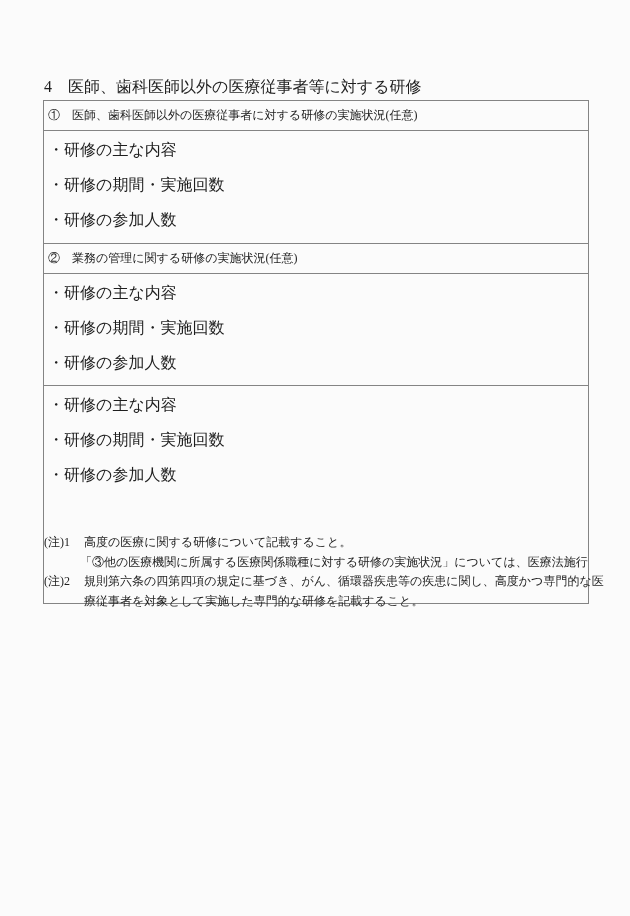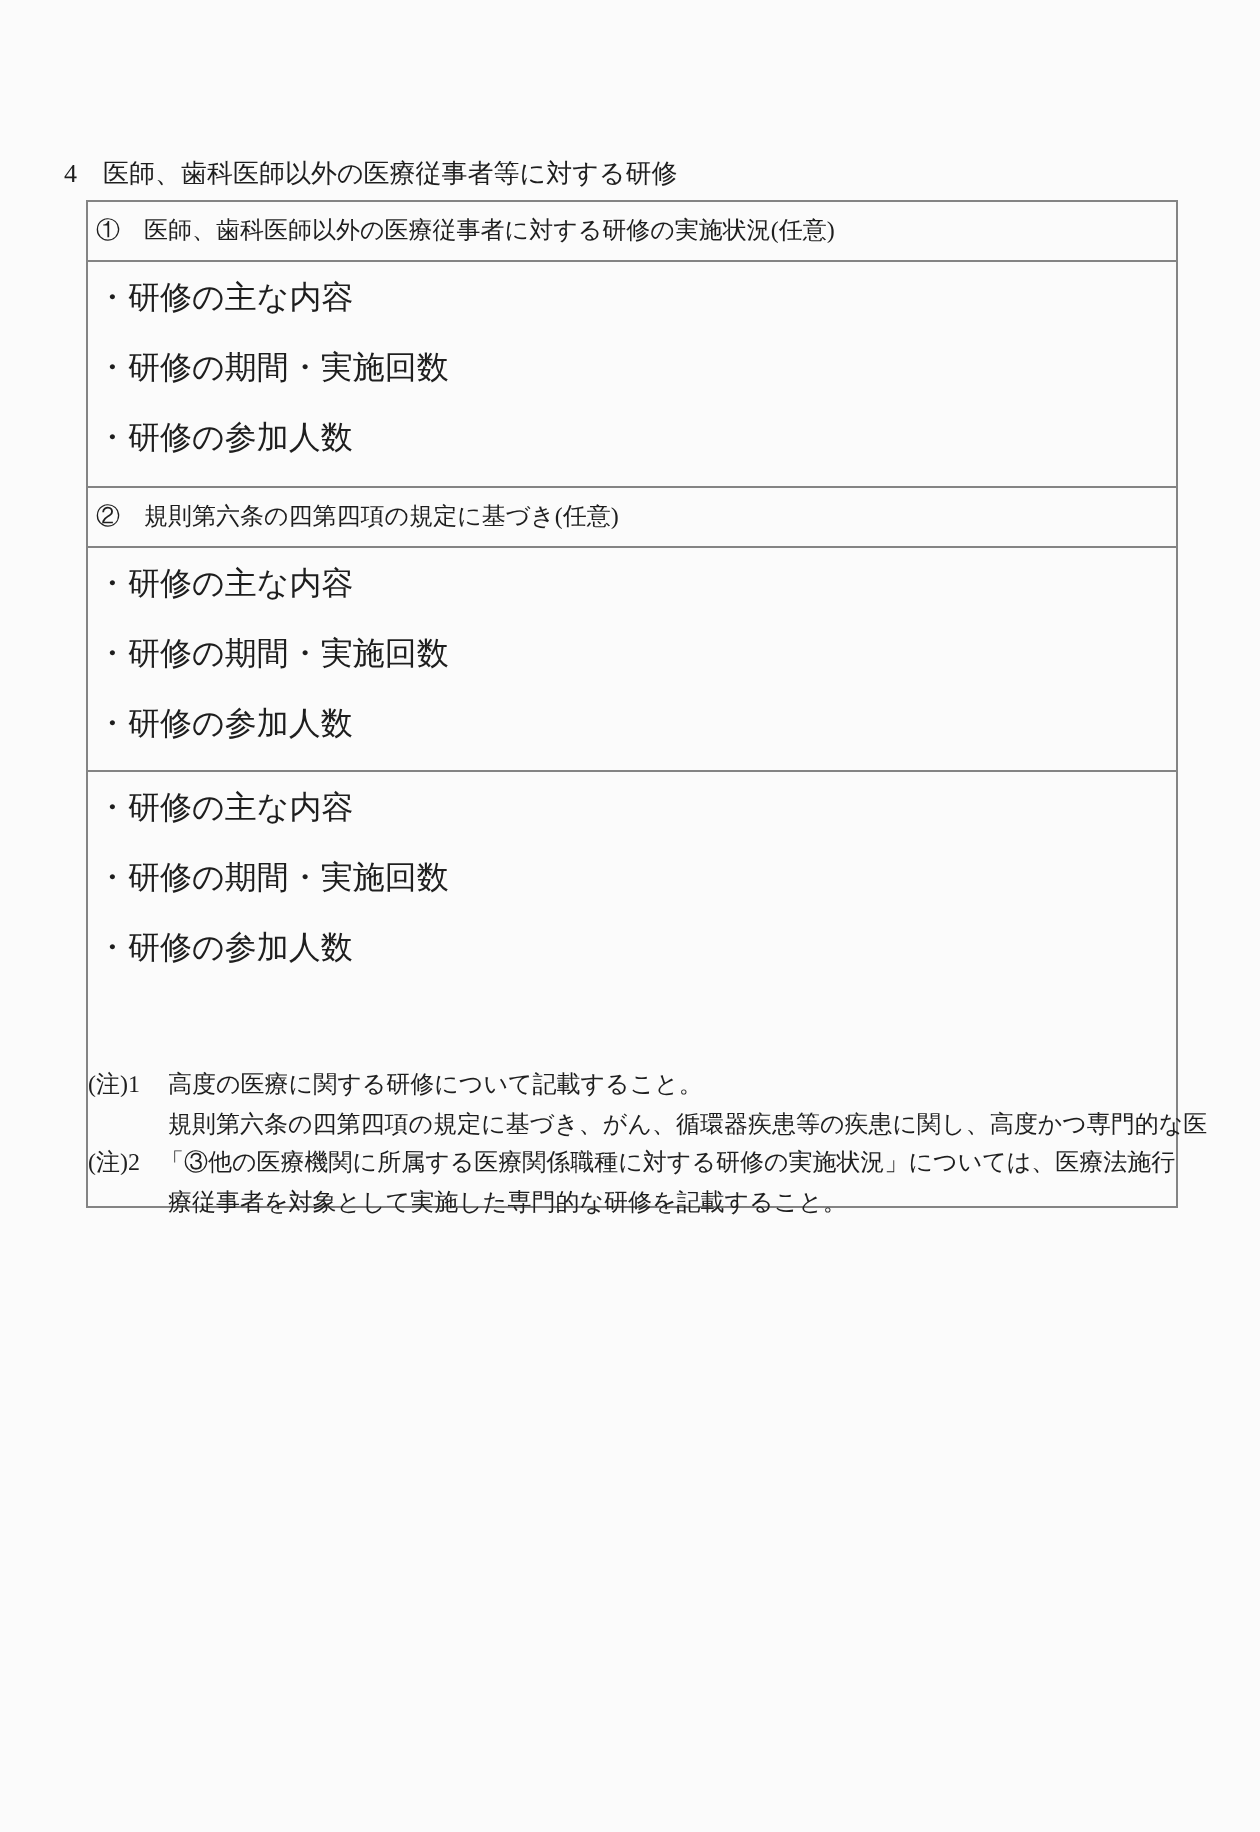--- a/index.html
+++ b/index.html
@@ -10,22 +10,22 @@
   html,body{margin:0;padding:0;}
   body{
     width:630px;height:916px;
     background:var(--background);
     color:var(--text);
     font-family:"Liberation Serif","DejaVu Serif",serif;
   }
   .page{position:relative;width:630px;height:916px;overflow:hidden;}
 
   .doc-title{
-    position:absolute;left:32px;top:79px;
-    font-size:13px;line-height:15px;white-space:pre;
+    position:absolute;left:44px;top:79px;
+    font-size:16px;line-height:15px;white-space:pre;
   }
 
   .training-table{
     position:absolute;left:43px;top:100px;width:546px;height:504px;
     box-sizing:border-box;border:1px solid var(--border);
     background:transparent;
   }
   .row{box-sizing:border-box;}
   .section-header{
     height:30px;
@@ -63,21 +63,21 @@
 
   <div class="training-table">
 
     <div class="row section-header">①　医師、歯科医師以外の医療従事者に対する研修の実施状況(任意)</div>
     <div class="row section-body b1">
       <div class="bullet">・研修の主な内容</div>
       <div class="bullet">・研修の期間・実施回数</div>
       <div class="bullet">・研修の参加人数</div>
     </div>
 
-    <div class="row section-header">②　規則第六条の四第四項の規定に基づき(任意)</div>
+    <div class="row section-header">②　業務の管理に関する研修の実施状況(任意)</div>
     <div class="row section-body b2">
       <div class="bullet">・研修の主な内容</div>
       <div class="bullet">・研修の期間・実施回数</div>
       <div class="bullet">・研修の参加人数</div>
     </div>
 
     <div class="row section-body b3">
       <div class="bullet">・研修の主な内容</div>
       <div class="bullet">・研修の期間・実施回数</div>
       <div class="bullet">・研修の参加人数</div>
@@ -90,21 +90,21 @@
     <div class="note">
       <div class="note-label">(注)1</div>
       <div class="note-lines">
         <div class="note-line">高度の医療に関する研修について記載すること。</div>
       </div>
     </div>
 
     <div class="note">
       <div class="note-label">(注)2</div>
       <div class="note-lines">
+        <div class="note-line hang">「③他の医療機関に所属する医療関係職種に対する研修の実施状況」については、医療法施行</div>
         <div class="note-line">規則第六条の四第四項の規定に基づき、がん、循環器疾患等の疾患に関し、高度かつ専門的な医</div>
-        <div class="note-line hang">「③他の医療機関に所属する医療関係職種に対する研修の実施状況」については、医療法施行</div>
         <div class="note-line">療従事者を対象として実施した専門的な研修を記載すること。</div>
       </div>
     </div>
 
   </div>
 
 </div>
 
 </body></html>

